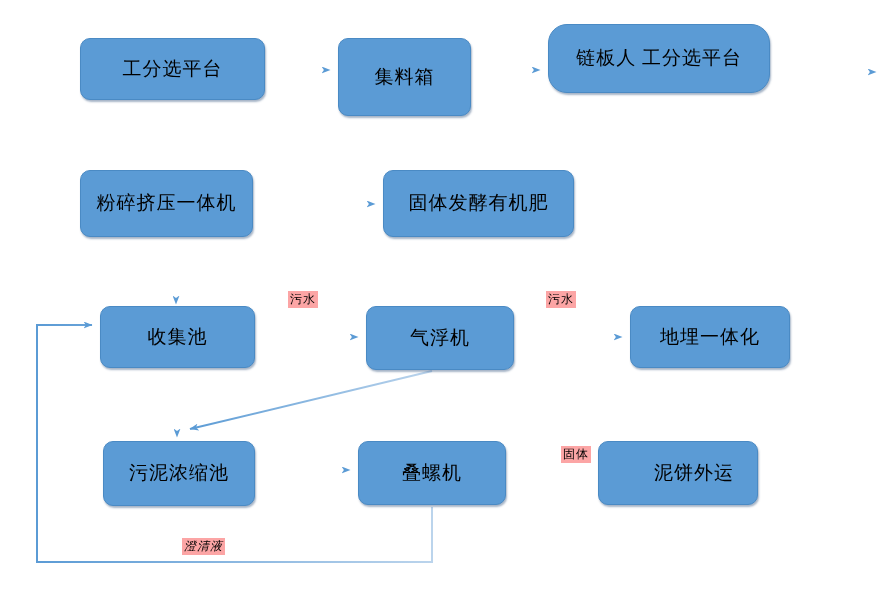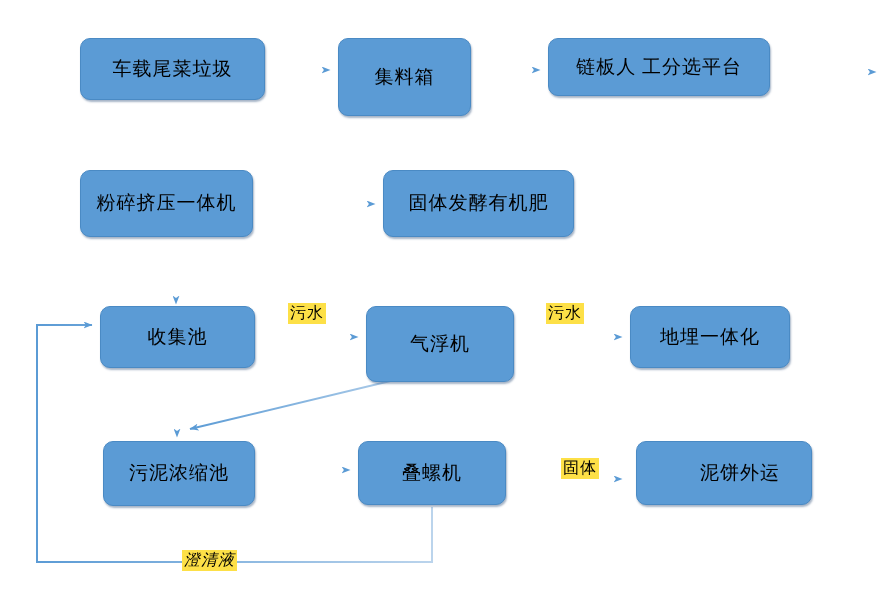--- a/index.html
+++ b/index.html
@@ -26,27 +26,26 @@
     justify-content: center;
     color: #000000;
     font-size: 19px;
     line-height: 1.1;
     letter-spacing: 1px;
     white-space: nowrap;
     box-shadow: 1px 2px 2px rgba(60,90,130,0.45);
   }
   .edge-label {
     position: absolute;
-    font-size: 16px;
+    font-size: 12px;
     color: #000000;
     letter-spacing: 1px;
     white-space: nowrap;
-    background: #fde047;
+    background: #fca5a5;
     padding: 0 2px;
-    margin-top: 12px;
   }
   svg.links {
     position: absolute;
     left: 0;
     top: 0;
     width: 880px;
     height: 590px;
     pointer-events: none;
   }
 </style>
@@ -93,60 +92,60 @@
     <line x1="432" y1="371" x2="190" y2="429" stroke="url(#fadeL)" stroke-width="2" marker-end="url(#ah)"></line>
 
     <line x1="268" y1="470" x2="350" y2="470" stroke="url(#fadeR)" stroke-width="2" marker-end="url(#ah)"></line>
 
     <line x1="546" y1="479" x2="622" y2="479" stroke="url(#fadeR)" stroke-width="2" marker-end="url(#ah)"></line>
 
     <path d="M432,507 L432,562 L37,562 L37,325 L92,325" fill="none" stroke="url(#fadeL)" stroke-width="2" marker-end="url(#ah)"></path>
   </svg>
 
   <div class="node" style="left:80px; top:38px; width:185px; height:62px;">
-    <span>车载尾菜垃圾</span>
+    <span>工分选平台</span>
   </div>
 
   <div class="node" style="left:338px; top:38px; width:133px; height:78px;">
     <span>集料箱</span>
   </div>
 
-  <div class="node" style="left:548px; top:38px; width:222px; height:58px;">
+  <div class="node" style="left:548px; top:24px; width:222px; height:69px;border-radius:19px;">
     <span>链板人 工分选平台</span>
   </div>
 
   <div class="node" style="left:80px; top:170px; width:173px; height:67px;">
     <span>粉碎挤压一体机</span>
   </div>
 
   <div class="node" style="left:383px; top:170px; width:191px; height:67px;text-align:center;">
     <span>固体发酵有机肥</span>
   </div>
 
   <div class="node" style="left:100px; top:306px; width:155px; height:62px;">
     <span>收集池</span>
   </div>
 
-  <div class="node" style="left:366px; top:306px; width:148px; height:76px;">
+  <div class="node" style="left:366px; top:306px; width:148px; height:64px;">
     <span>气浮机</span>
   </div>
 
   <div class="node" style="left:630px; top:306px; width:160px; height:62px;">
     <span>地埋一体化</span>
   </div>
 
   <div class="node" style="left:103px; top:441px; width:152px; height:65px;">
     <span>污泥浓缩池</span>
   </div>
 
   <div class="node" style="left:358px; top:441px; width:148px; height:64px;">
     <span>叠螺机</span>
   </div>
 
-  <div class="node" style="left:636px; top:441px; width:176px; height:64px;padding-left:32px;">
+  <div class="node" style="left:598px; top:441px; width:160px; height:64px;padding-left:32px;">
     <span>泥饼外运</span>
   </div>
 
   <div class="edge-label" style="left:288px; top:291px;">污水</div>
 
   <div class="edge-label" style="left:546px; top:291px;">污水</div>
 
   <div class="edge-label" style="left:561px; top:446px;text-align:right;">固体</div>
 
   <div class="edge-label" style="left:182px; top:538px;font-style:italic;">澄清液</div>

